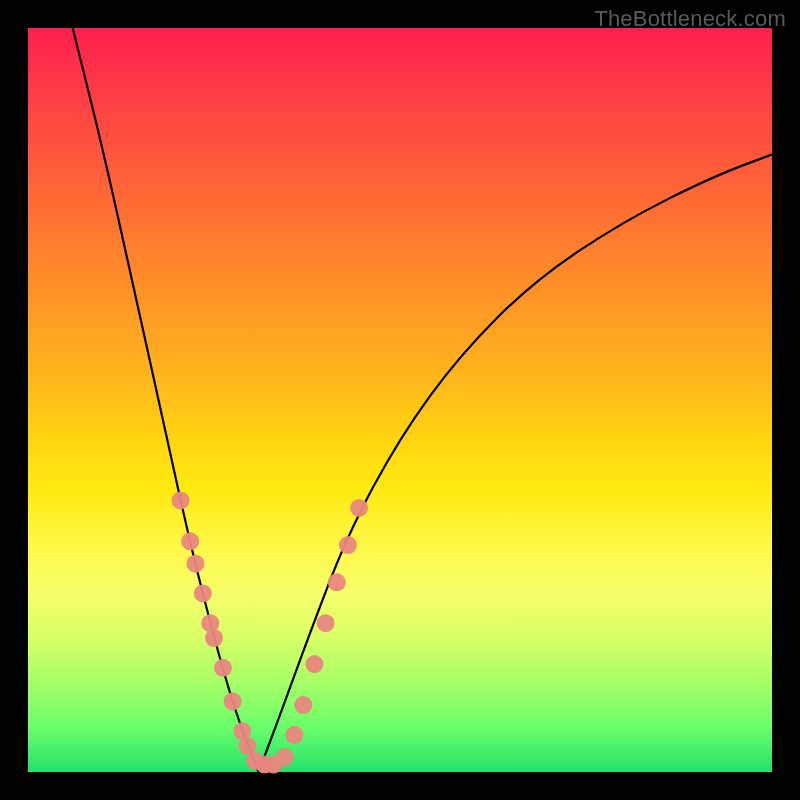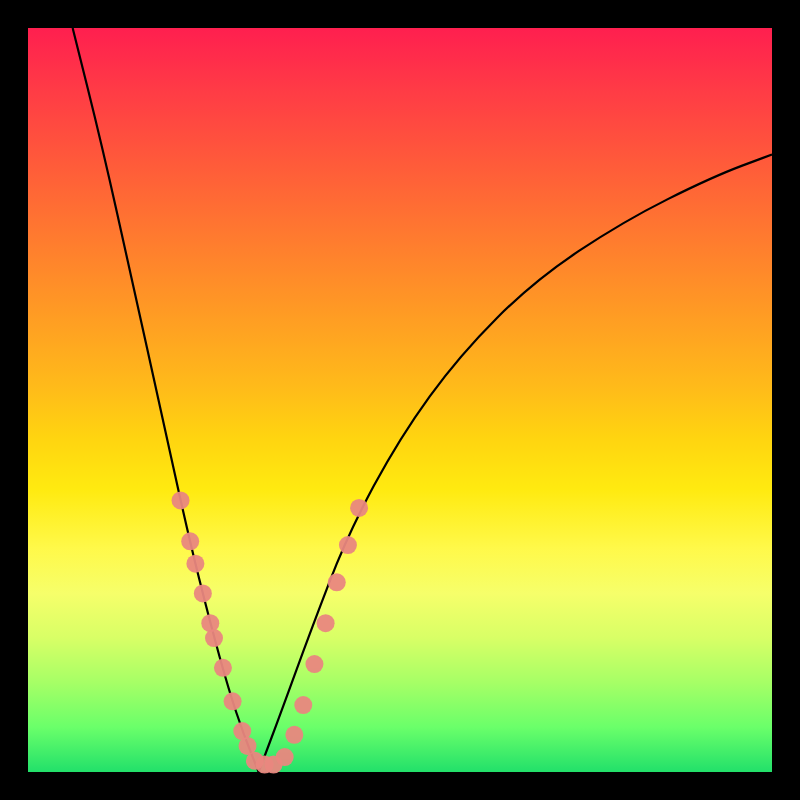--- a/index.html
+++ b/index.html
@@ -90,13 +90,14 @@
           <circle cx="266.352" cy="706.8" r="9" class="marker"></circle>
           <circle cx="275.28" cy="677.0400000000001" r="9" class="marker"></circle>
           <circle cx="286.44" cy="636.12" r="9" class="marker"></circle>
           <circle cx="297.6" cy="595.2" r="9" class="marker"></circle>
           <circle cx="308.76" cy="554.28" r="9" class="marker"></circle>
           <circle cx="319.92" cy="517.08" r="9" class="marker"></circle>
           <circle cx="331.08" cy="479.88" r="9" class="marker"></circle>
         </g>
     </svg>
   </div>
+  <div class="watermark">TheBottleneck.com</div>
 </div>
 
 </body></html>

